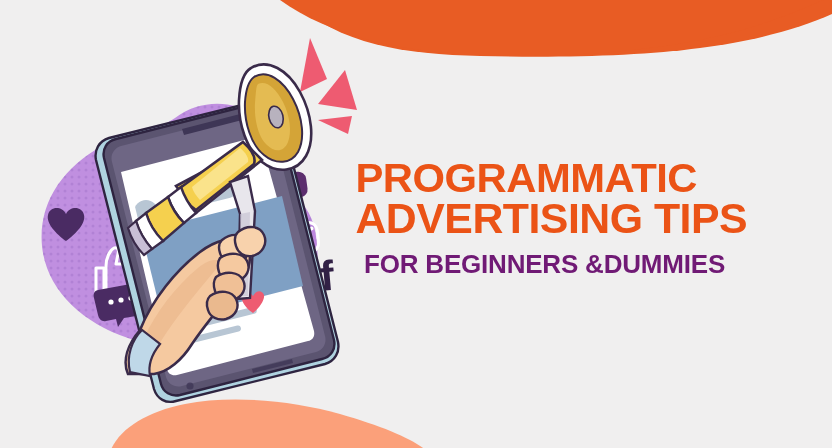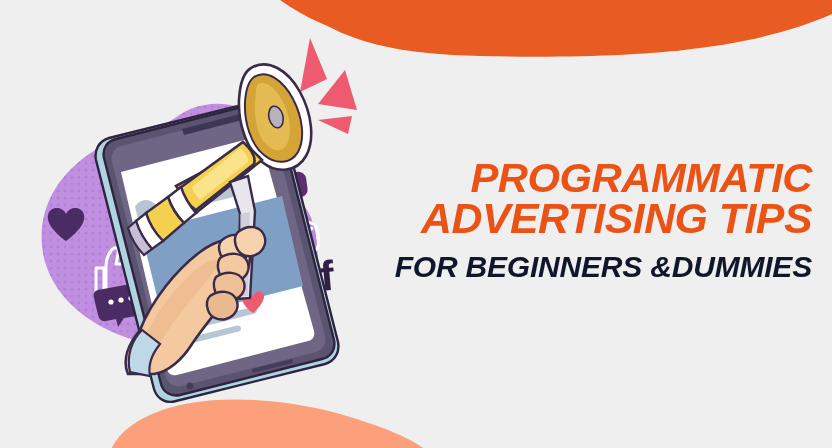--- a/index.html
+++ b/index.html
@@ -17,45 +17,44 @@
     background:#F0EFEF;
     overflow:hidden;
   }
   #bg-svg, #art-svg {
     position:absolute;
     top:0; left:0;
     width:832px; height:448px;
   }
   #headline-block {
     position:absolute;
-    right:20px;
+    right:38px;
     top:158px;
     width:430px;
-    text-align:right;
+    text-align:left;
     z-index:5;
-    font-style:italic;
   }
   .title-line {
     display:block;
     color:#EB5316;
     font-weight:bold;
     font-size:41px;
     line-height:0.98;
     letter-spacing:-0.5px;
     font-family:"Liberation Sans", sans-serif;
     white-space:nowrap;
     transform:scaleX(1.02);
     transform-origin:right center;
   }
   .title-line.l2 { font-size:42px; }
   .subtitle-line {
     display:block;
-    color:#0f172a;
+    color:#701a75;
     font-weight:bold;
-    font-size:30px;
+    font-size:26px;
     line-height:1.1;
     letter-spacing:-0.2px;
     margin-top:11px;
     white-space:nowrap;
     transform:scaleX(1.0);
     transform-origin:right center;
   }
 </style>
 </head>
 <body>

